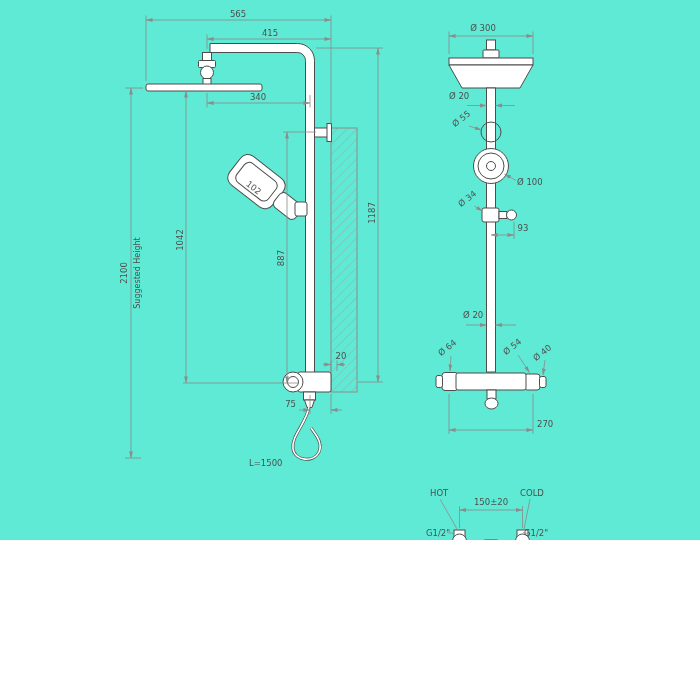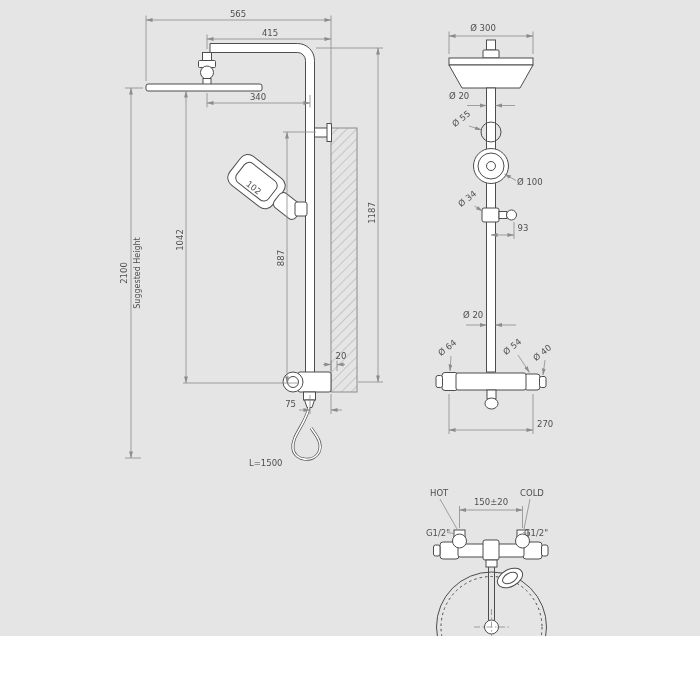--- a/index.html
+++ b/index.html
@@ -1,16 +1,16 @@
 <!DOCTYPE html>
 <html><head>
 <meta charset="utf-8">
 <style>
   html,body{margin:0;padding:0;background:#ffffff;}
-  .canvas{width:700px;height:636px;background:#e5e5e5;position:relative;overflow:hidden;}
+  .canvas{width:700px;height:540px;background:#5eead4;position:relative;overflow:hidden;}
   svg{display:block;}
   svg text{font-family:"DejaVu Sans",sans-serif;}
   .g{fill:#ffffff;stroke:#4d4d4d;stroke-width:1;}
   .gn{fill:none;stroke:#4d4d4d;stroke-width:1;}
   .hose{fill:none;stroke:#4d4d4d;stroke-width:3;}
   .hose2{fill:none;stroke:#ffffff;stroke-width:1.6;}
   .d{fill:none;stroke:#8c8c8c;stroke-width:0.8;}
   .t{font-size:8.5px;fill:#4f4f4f;}
   .ts{font-size:8px;fill:#4f4f4f;}
   .tm{text-anchor:middle;}

